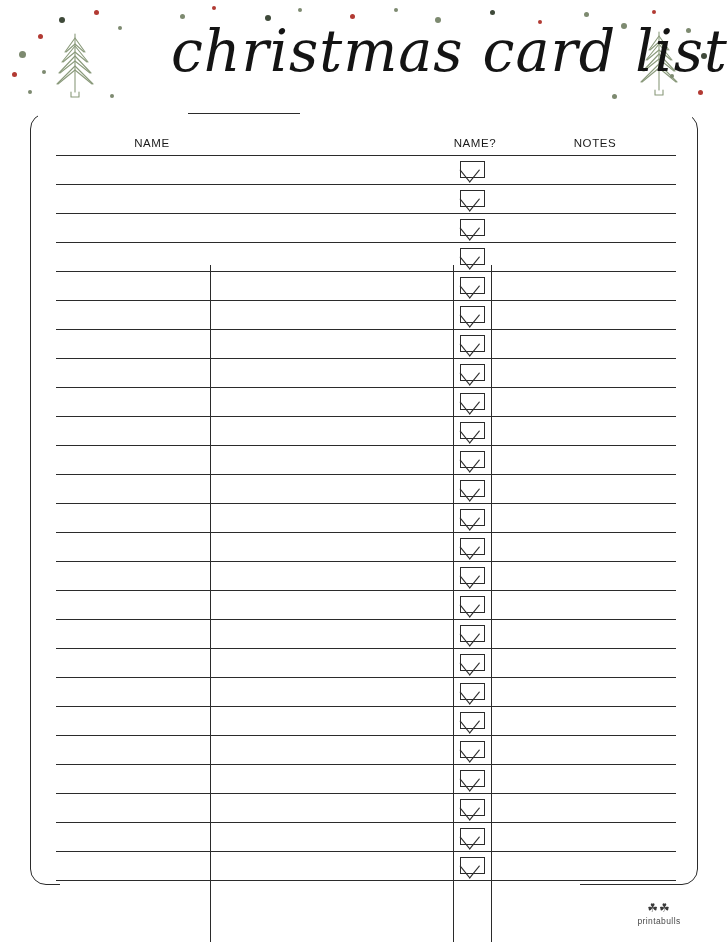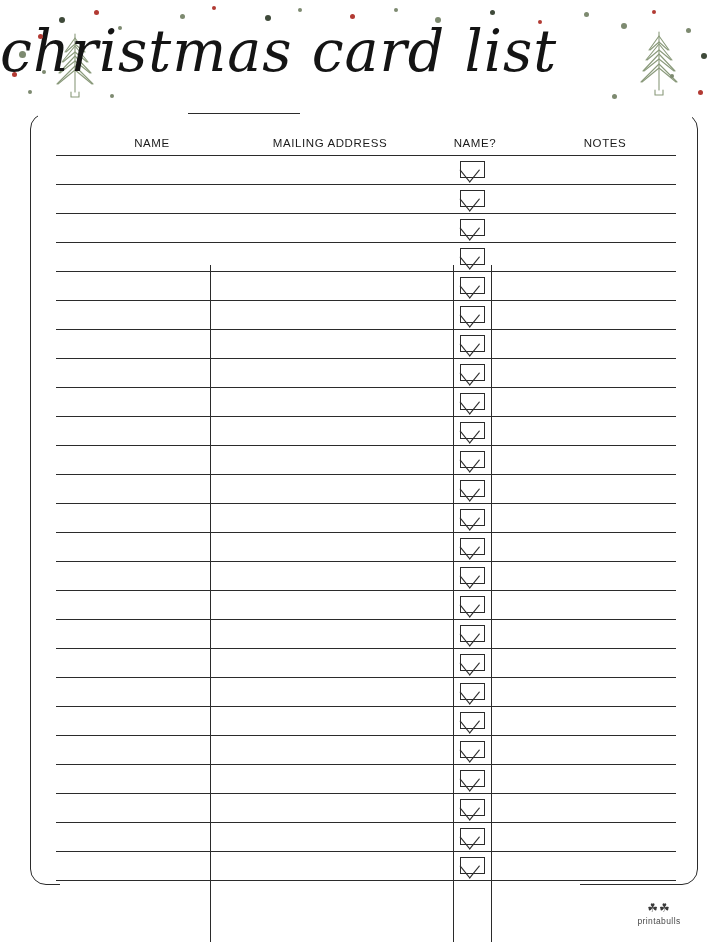--- a/index.html
+++ b/index.html
@@ -19,21 +19,21 @@
   
   .header {
     position: relative;
     height: 112px;
   }
   .title {
     position: absolute;
     left: 0;
     right: 0;
     top: 18px;
-    text-align: left;
+    text-align: right;
     font-family: "DejaVu Serif", serif;
     font-style: italic;
     font-size: 57px;
     letter-spacing: 1px;
     color: #141414;
     white-space: nowrap;
   }
   .tree {
     position: absolute;
     width: 46px;
@@ -81,21 +81,21 @@
     top: 24px;
     font-size: 11.5px;
     letter-spacing: 0.6px;
     color: #1b1b1b;
     text-align: center;
     font-family: "Liberation Sans", sans-serif;
   }
   .ch-name    { left: 42px;  width: 160px; }
   .ch-address { left: 185px; width: 230px; }
   .ch-sent    { left: 390px; width: 110px; }
-  .ch-notes   { left: 480px; width: 190px; }
+  .ch-notes   { left: 470px; width: 190px; }
 
   .rows {
     position: absolute;
     left: 26px;
     top: 42px;
     width: 620px;
   }
   .row-line {
     position: absolute;
     left: 0;
@@ -225,21 +225,20 @@
   </div>
 
 <div class="sheet-frame"></div>
 <div class="mask mask-top-left"></div>
 <div class="mask mask-top-right"></div>
 <div class="mask mask-bottom"></div>
 
 <div class="table-wrap">
 
   <div class="col-head ch-name">NAME</div>
-  <div class="col-head ch-address">MAILING ADDRESS</div>
   <div class="col-head ch-sent">NAME?</div>
   <div class="col-head ch-notes">NOTES</div>
 
   <div class="rows" id="rows">
       <div class="row-line" style="top: 0px;"></div>
       <div class="row-line" style="top: 29px;"></div>
       <div class="row-line" style="top: 58px;"></div>
       <div class="row-line" style="top: 87px;"></div>
       <div class="row-line" style="top: 116px;"></div>
       <div class="row-line" style="top: 145px;"></div>

